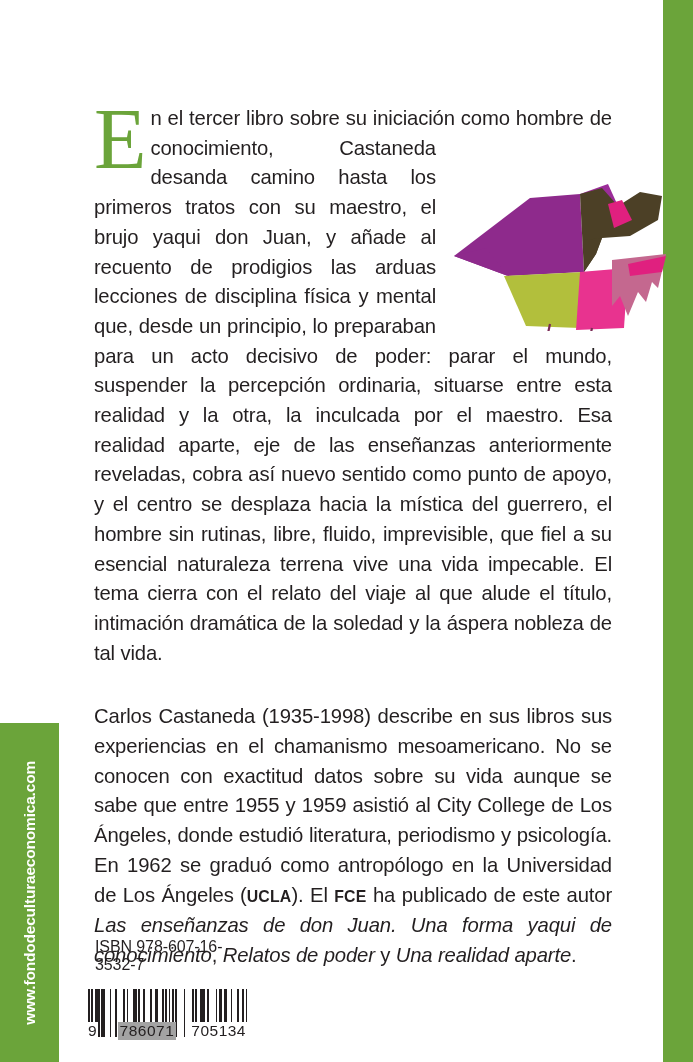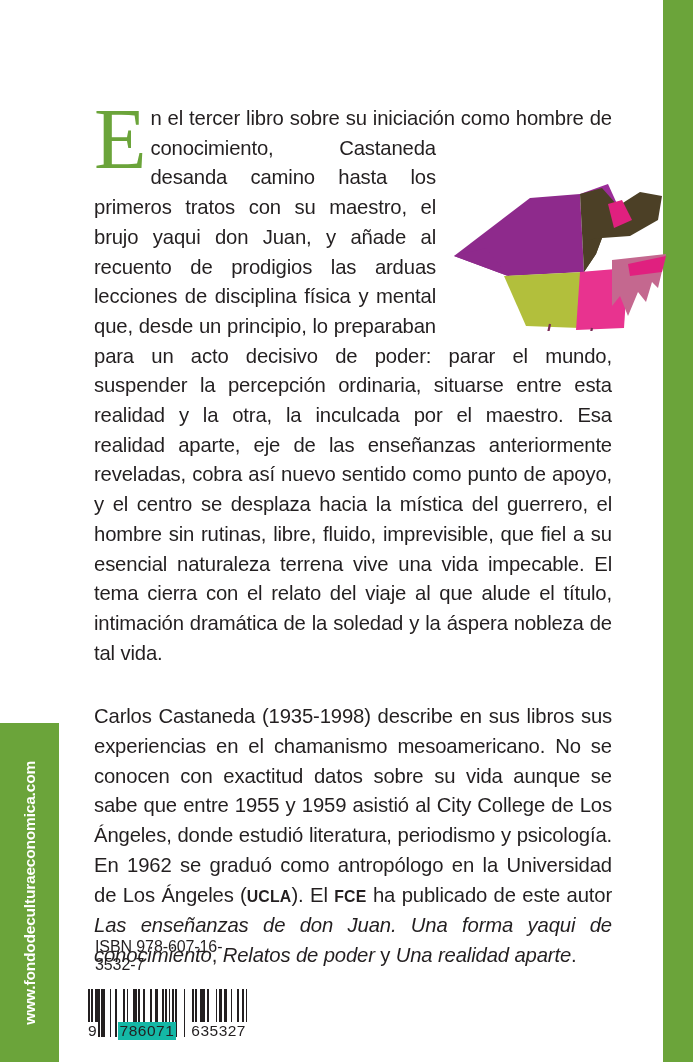--- a/index.html
+++ b/index.html
@@ -139,21 +139,21 @@
   .barcode-digits {
     display: flex;
     font-size: 15.5px;
     color: #231f20;
     margin-top: -15px;
     position: relative;
     z-index: 2;
     font-family: "Liberation Sans", sans-serif;
   }
   .bd-left  { width: 12px; text-align: left; background: #fff; }
-  .bd-mid   { margin-left: 20px; letter-spacing: 0.5px; background: #14b8a6; padding: 0 2px; }
+  .bd-mid   { margin-left: 20px; letter-spacing: 0.5px; background: #a3a3a3; padding: 0 2px; }
   .bd-right { margin-left: 13px; letter-spacing: 0.5px; background: #fff; padding: 0 2px; }
 </style>
 </head>
 <body>
 
 <div id="cover">
 
   <div class="green-bar-right"></div>
 
   <div class="green-bar-left"></div>
@@ -251,17 +251,17 @@
         <i style="width: 5.053px; height: 48px; background: transparent;"></i>
         <i style="width: 1.684px; height: 48px; background: rgb(35, 31, 32);"></i>
         <i style="width: 3.368px; height: 48px; background: transparent;"></i>
         <i style="width: 1.684px; height: 48px; background: rgb(35, 31, 32);"></i>
         <i style="width: 1.684px; height: 48px; background: transparent;"></i>
         <i style="width: 1.684px; height: 48px; background: rgb(35, 31, 32);"></i>
       </div>
     <div class="barcode-digits">
       <span class="bd-left">9</span>
       <span class="bd-mid">786071</span>
-      <span class="bd-right">635327</span>
+      <span class="bd-right">705134</span>
     </div>
   </div>
 
 </div>
 
 </body></html>

